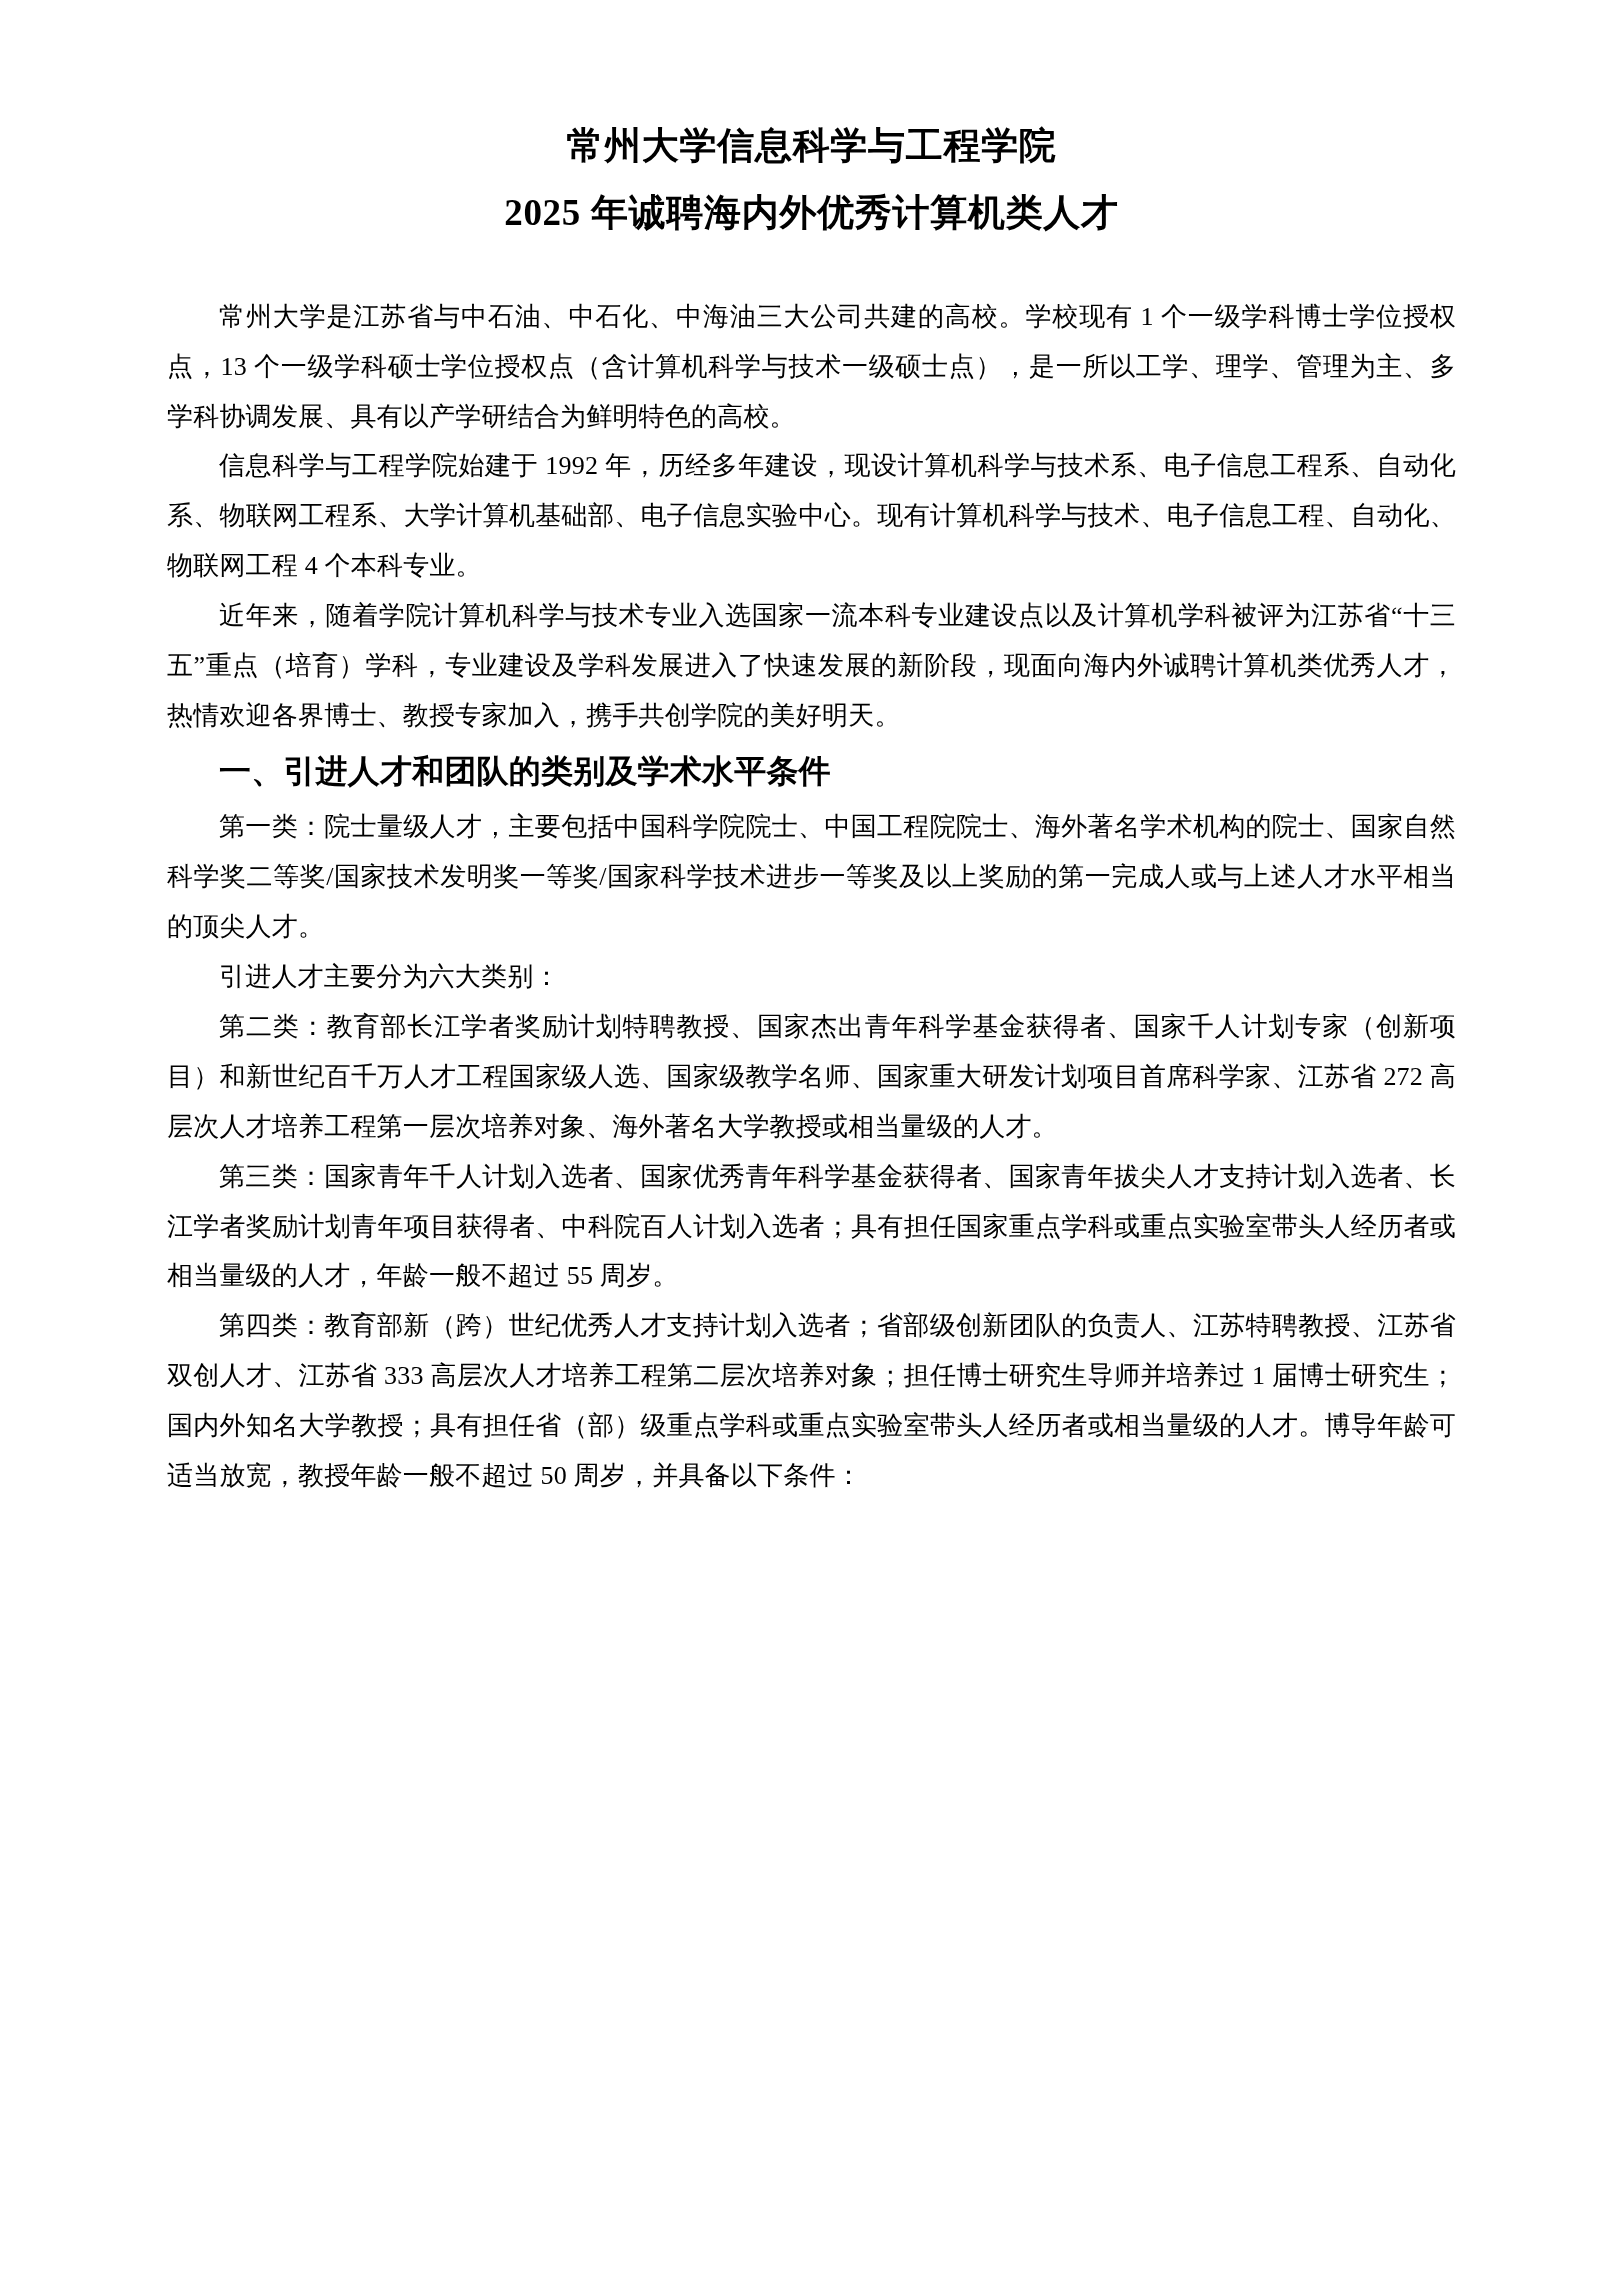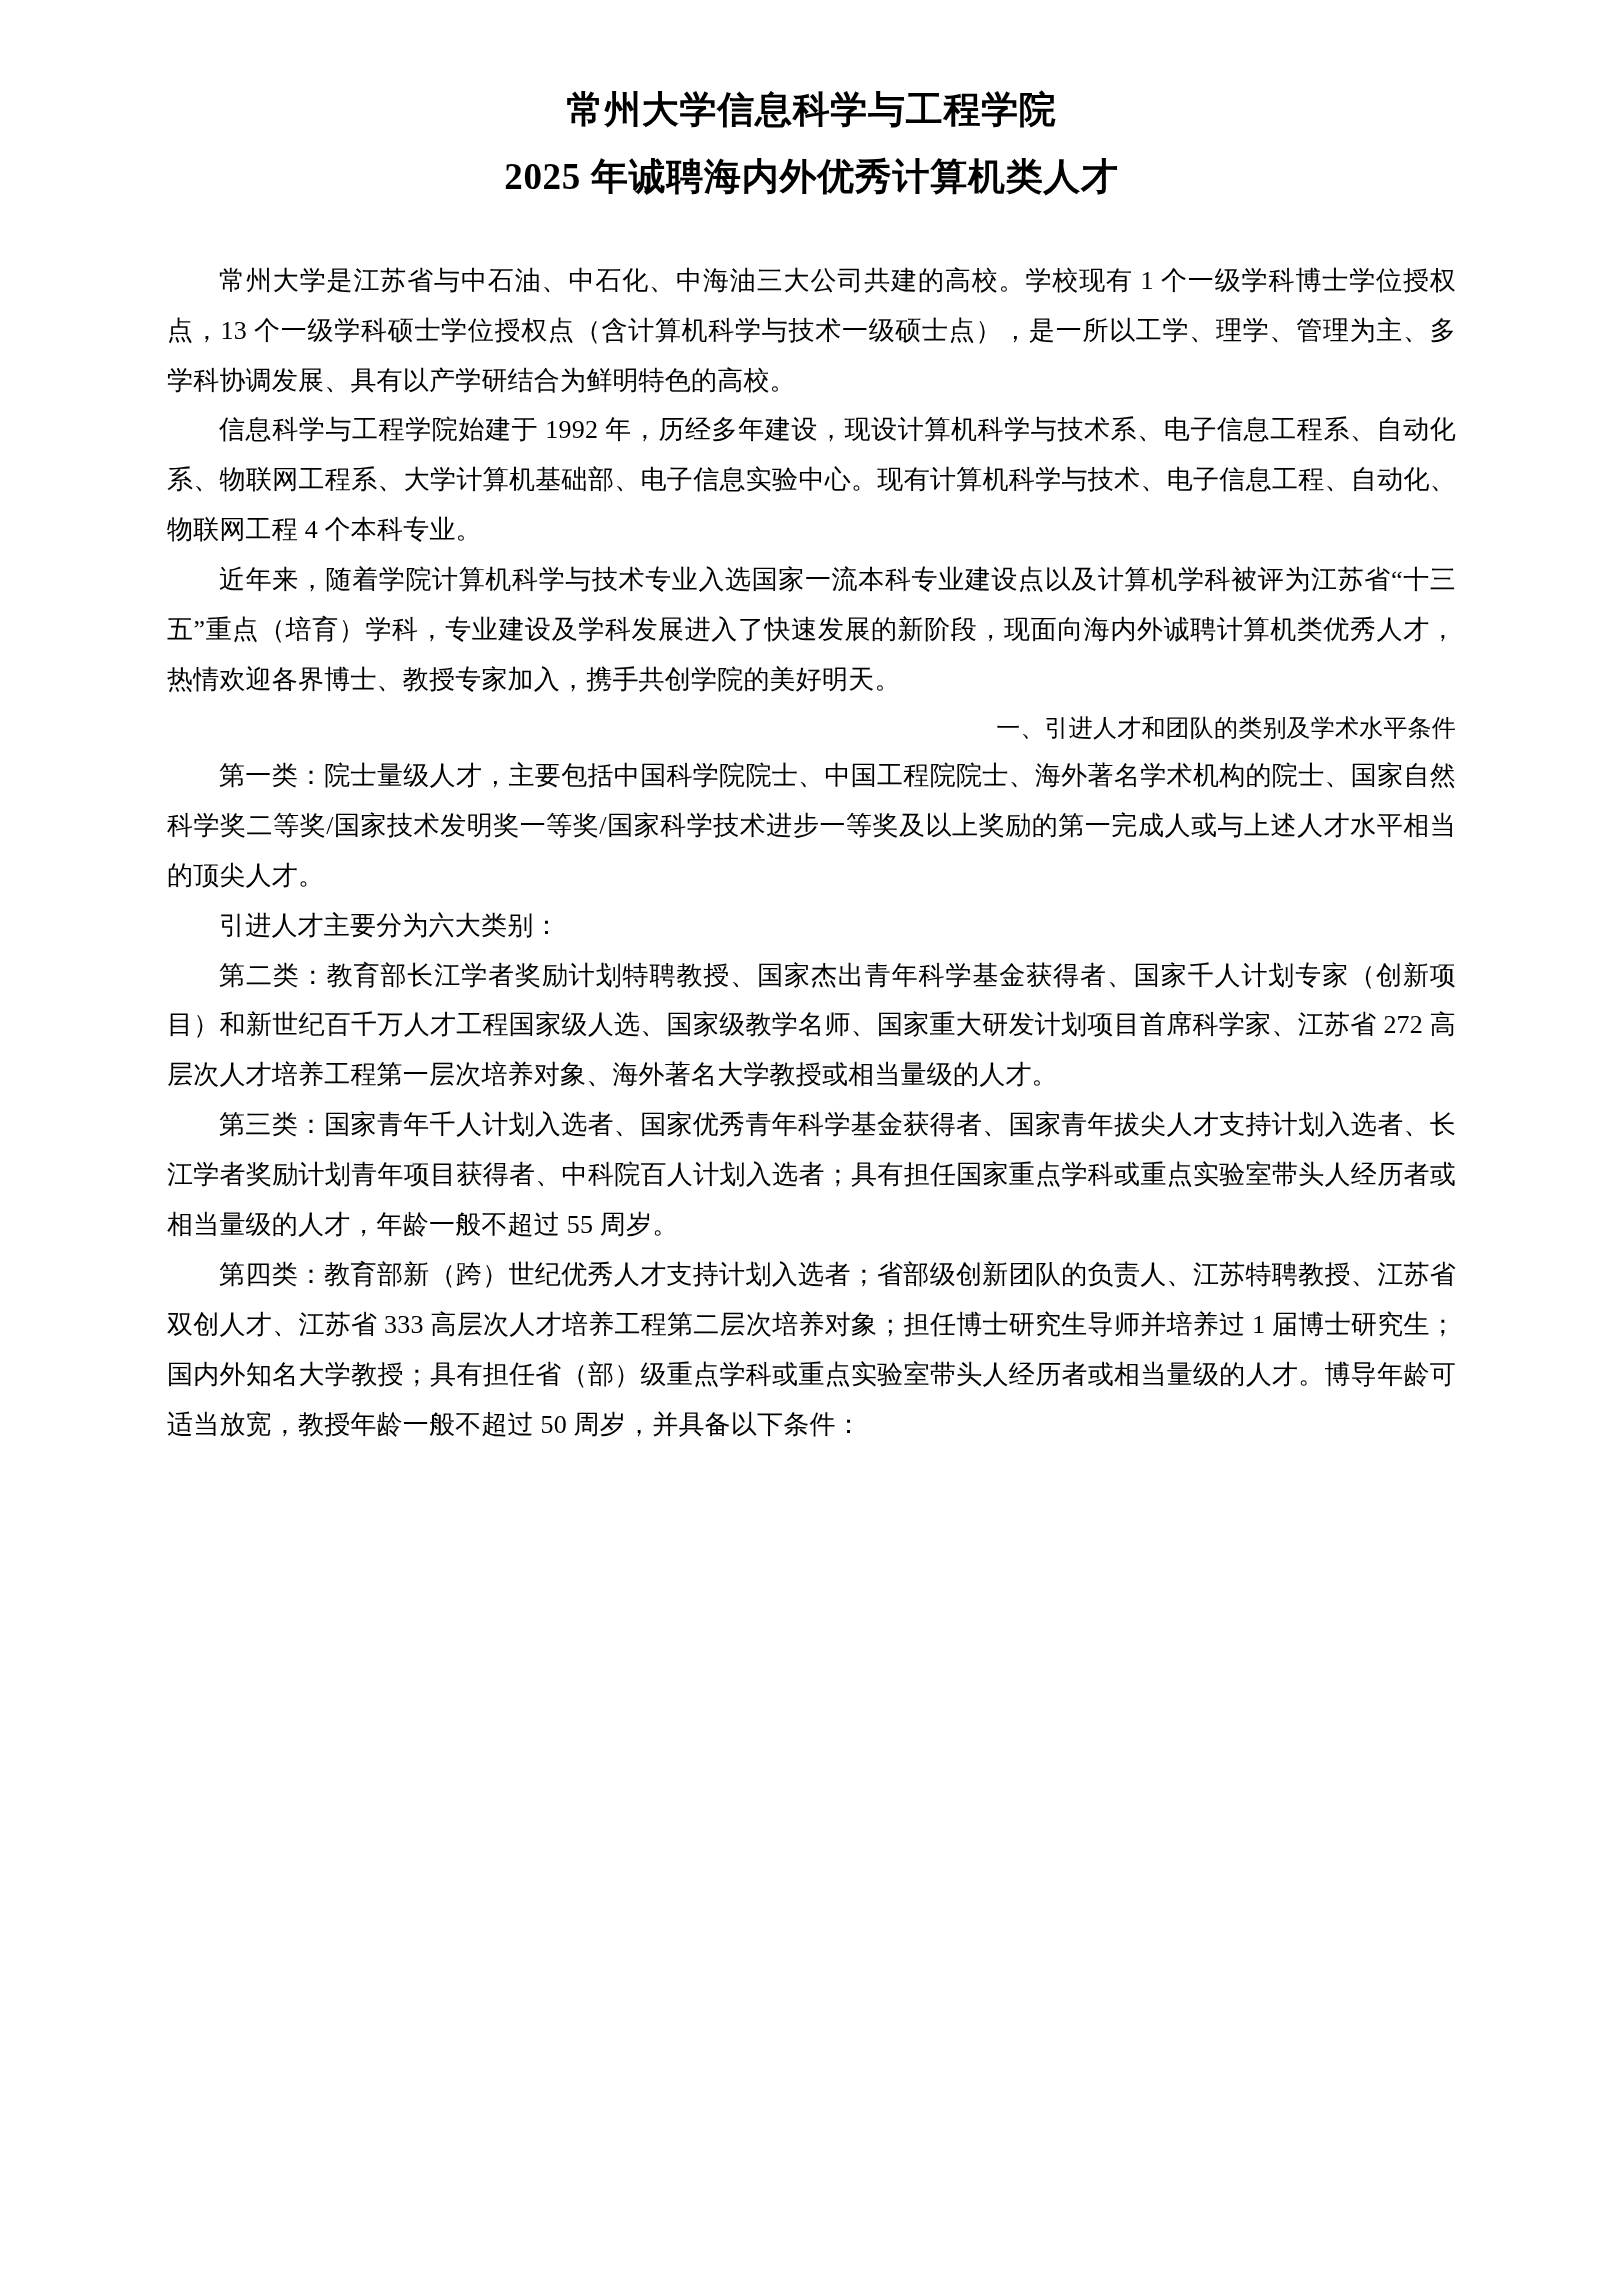--- a/index.html
+++ b/index.html
@@ -11,21 +11,21 @@
     width: 1623px;
     height: 2295px;
     font-family: "Liberation Serif", "DejaVu Serif", serif;
     color: #000000;
     -webkit-font-smoothing: antialiased;
   }
   .page {
     box-sizing: border-box;
     width: 1623px;
     height: 2011px;
-    padding: 74px 167px 98px 167px;
+    padding: 110px 167px 98px 167px;
     position: relative;
   }
   .doc-title {
     text-align: center;
     font-weight: bold;
     font-size: 37px;
     line-height: 1.55;
     letter-spacing: 0.7px;
     margin: 0;
   }
@@ -44,26 +44,25 @@
     margin: 0 0 0 0;
     font-size: 26px;
     line-height: 1.92;
     text-align: justify;
     text-justify: inter-ideograph;
     text-indent: 52px;
     letter-spacing: 0.2px;
   }
   p.section-heading {
     margin: 0;
-    font-size: 24px;
+    font-size: 32px;
     line-height: 1.92;
     text-indent: 52px;
-    font-weight: normal;
+    font-weight: bold;
     letter-spacing: 0.2px;
-    text-align: right;
   }
 </style>
 </head>
 <body>
 
 <div class="page">
 
   <h1 class="doc-title">
     <span class="line1">常州大学信息科学与工程学院</span>
     <span class="line2">2025 年诚聘海内外优秀计算机类人才</span>

